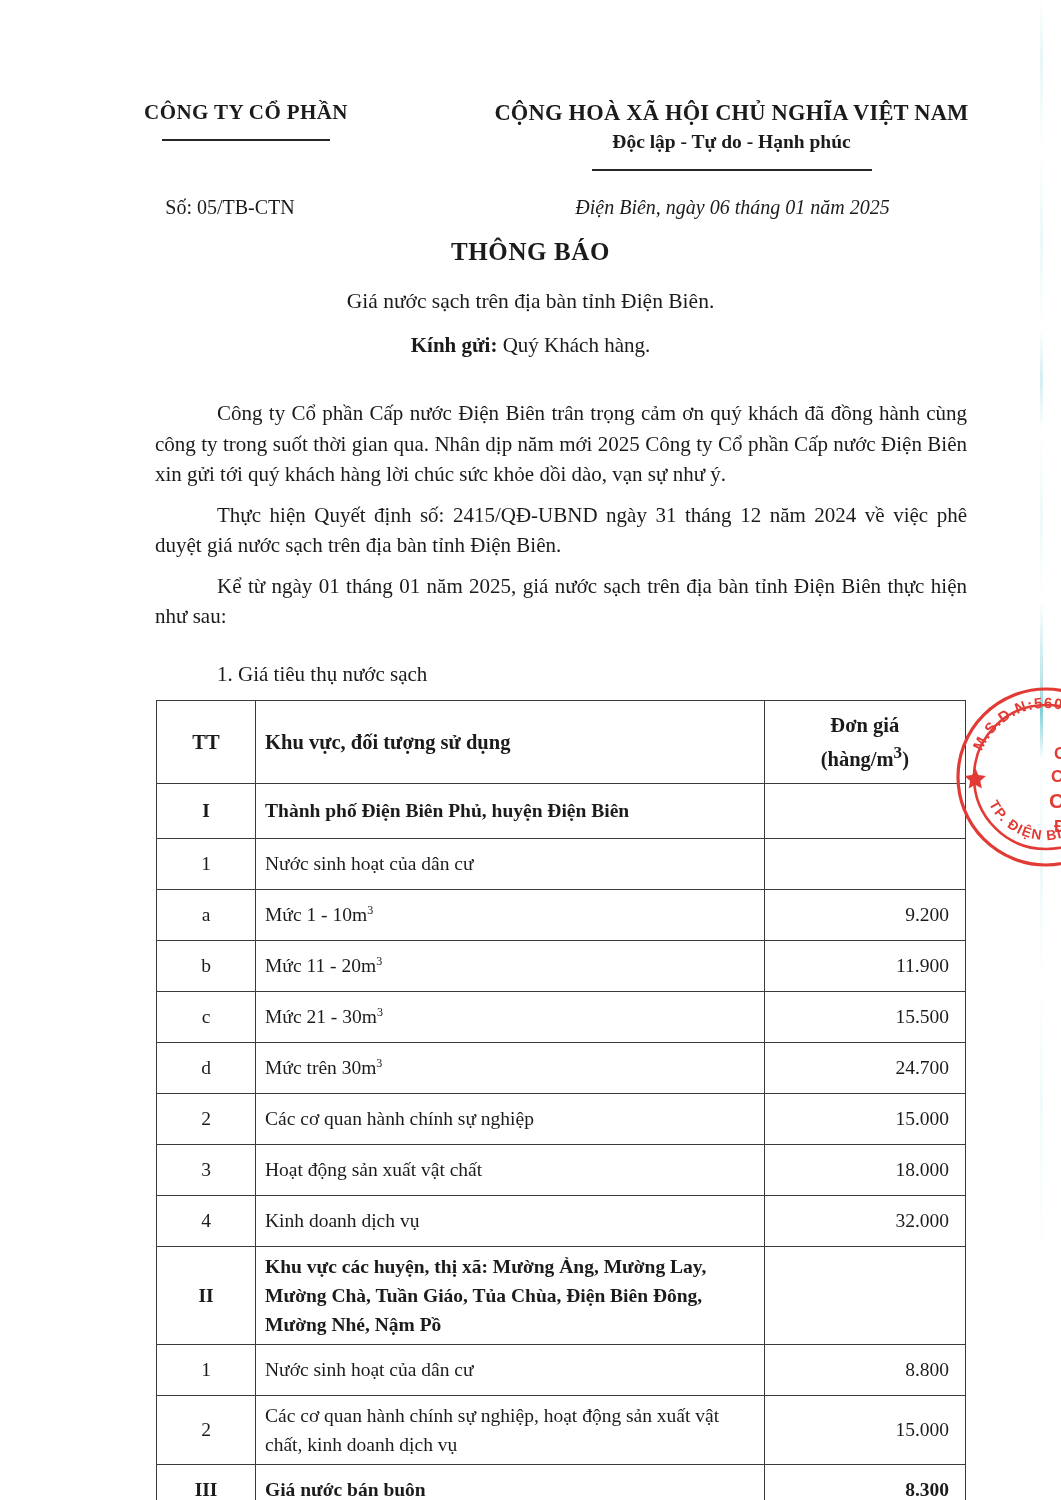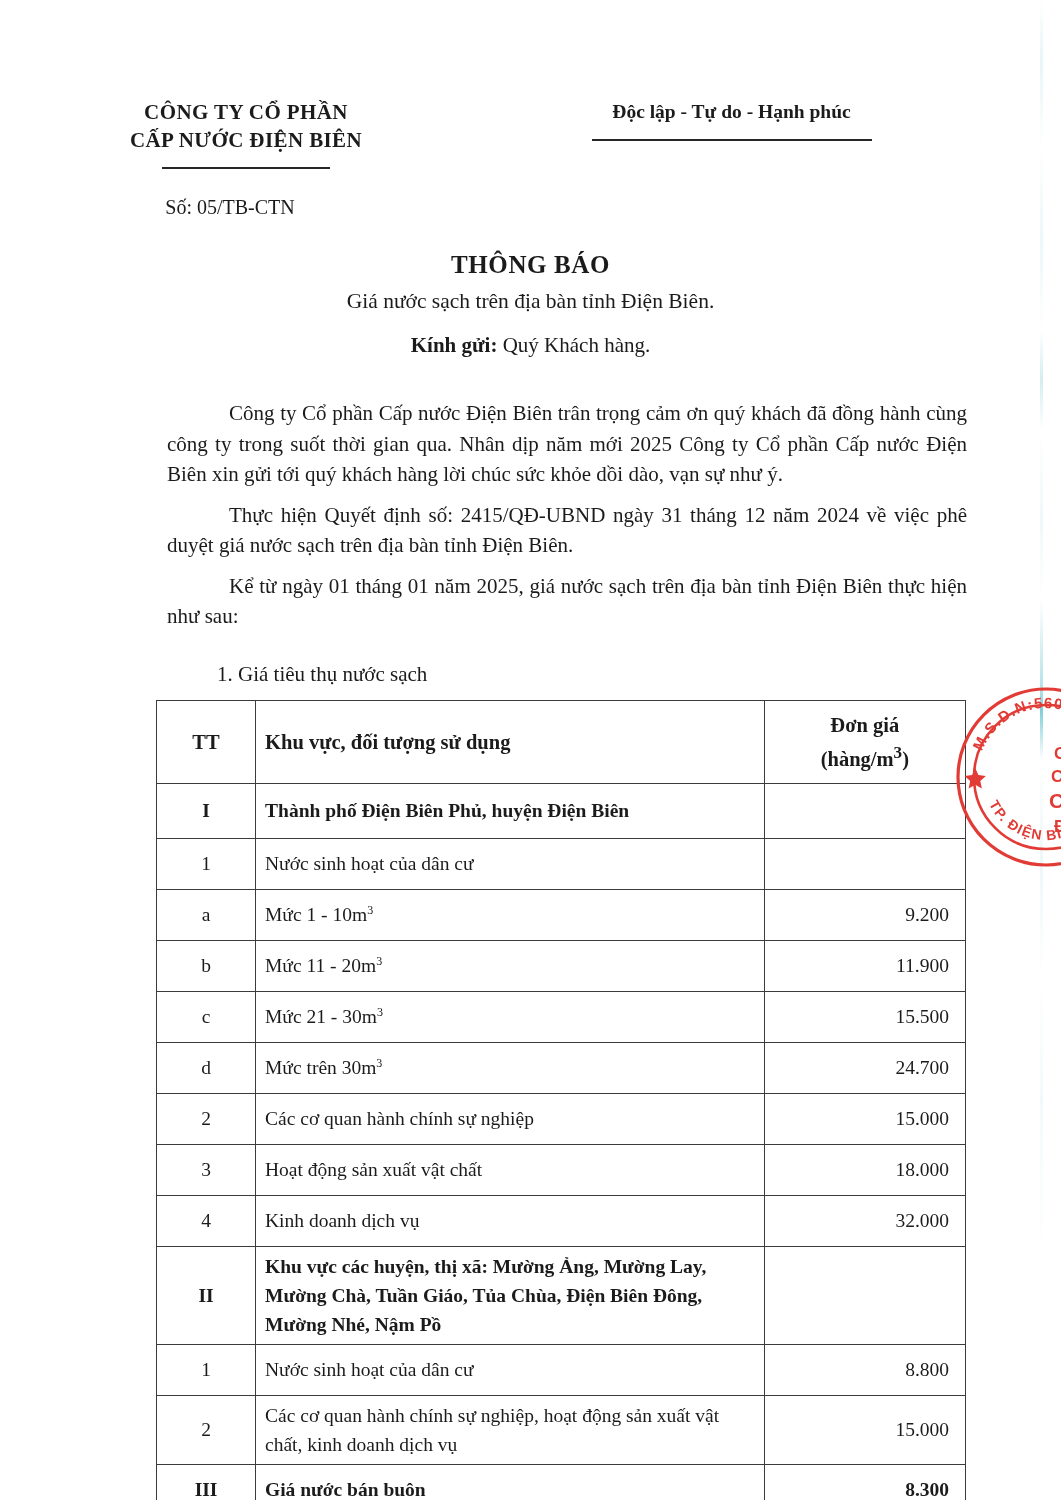--- a/index.html
+++ b/index.html
@@ -108,21 +108,21 @@
     flex: 1;
     text-align: center;
     padding-right: 70px;
     font-size: 20px;
     font-style: italic;
   }
 
   
   .doc-title {
     position: absolute;
-    top: 251px;
+    top: 238px;
     left: 0;
     width: 1061px;
     text-align: center;
     font-weight: bold;
     font-size: 25px;
     letter-spacing: 0.6px;
   }
   .doc-subtitle {
     position: absolute;
     top: 289px;
@@ -143,21 +143,21 @@
   .recipient b { font-weight: bold; }
 
   
   .body-wrap {
     position: absolute;
     top: 398px;
     left: 155px;
     width: 812px;
   }
   p.para {
-    margin: 0 0 10px 12px;
+    margin: 0 0 10px 0;
     font-size: 21px;
     line-height: 30.5px;
     text-align: justify;
     text-indent: 62px;
     text-justify: inter-word;
   }
   p.para:last-child { margin-bottom: 0; }
 
   .section-label {
     position: absolute;
@@ -236,31 +236,32 @@
 </head>
 <body>
 
 <div class="page">
 
   <div class="scan-edge"></div>
 
   <div class="header">
     <div class="hdr-left">
       <div class="org-line">CÔNG TY CỔ PHẦN</div>
-      <div class="org-line">CẤP NƯỚC ĐIỆN BIÊN</div>
       <div class="rule rule-left"></div>
     </div>
     <div class="hdr-right">
+      <div class="nation-line1">CỘNG HOÀ XÃ HỘI CHỦ NGHĨA VIỆT NAM</div>
       <div class="nation-line2">Độc lập - Tự do - Hạnh phúc</div>
       <div class="rule rule-right"></div>
     </div>
   </div>
 
   <div class="meta-row">
     <div class="meta-left">Số: 05/TB-CTN</div>
+    <div class="meta-right">Điện Biên, ngày 06 tháng 01 năm 2025</div>
   </div>
 
   <div class="doc-title">THÔNG BÁO</div>
   <div class="doc-subtitle">Giá nước sạch trên địa bàn tỉnh Điện Biên.</div>
   <div class="recipient"><b>Kính gửi:</b> <span>Quý Khách hàng.</span></div>
 
   <div class="body-wrap">
     <p class="para">Công ty Cổ phần Cấp nước Điện Biên trân trọng cảm ơn quý khách đã đồng hành cùng công ty trong suốt thời gian qua. Nhân dịp năm mới 2025 Công ty Cổ phần Cấp nước Điện Biên xin gửi tới quý khách hàng lời chúc sức khỏe dồi dào, vạn sự như ý.</p>
     <p class="para">Thực hiện Quyết định số: 2415/QĐ-UBND ngày 31 tháng 12 năm 2024 về việc phê duyệt giá nước sạch trên địa bàn tỉnh Điện Biên.</p>
     <p class="para">Kể từ ngày 01 tháng 01 năm 2025, giá nước sạch trên địa bàn tỉnh Điện Biên thực hiện như sau:</p>

